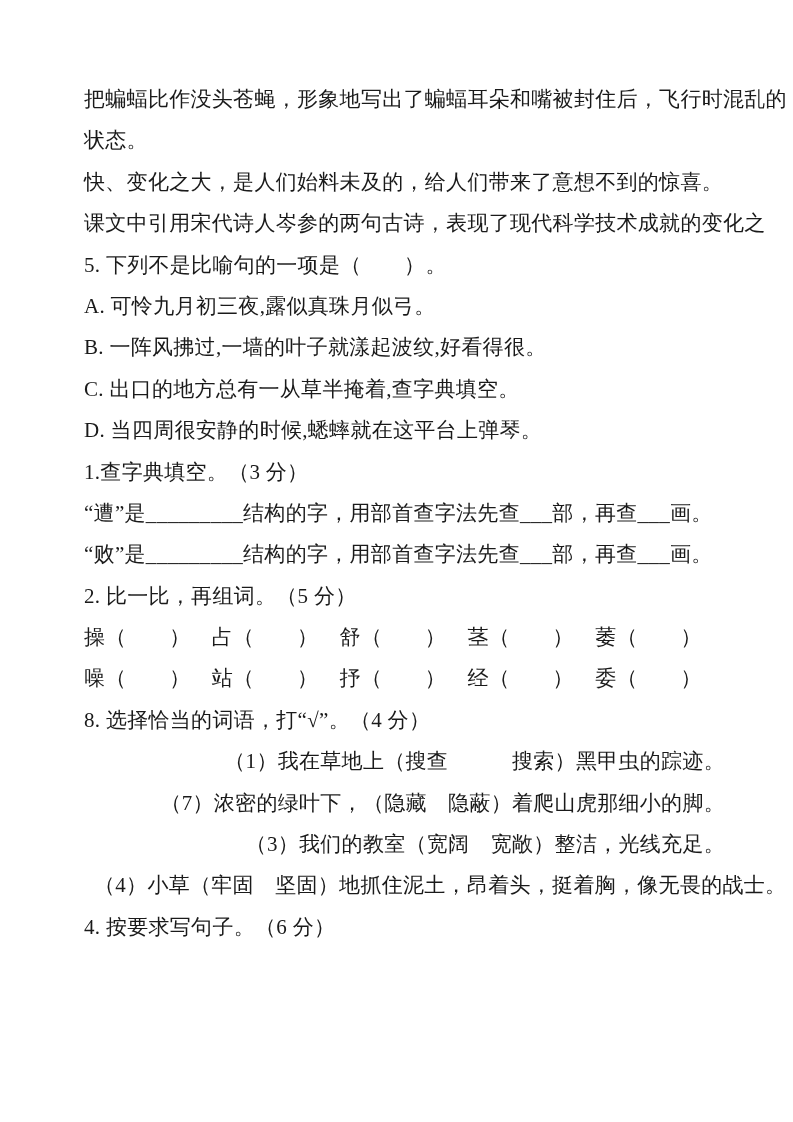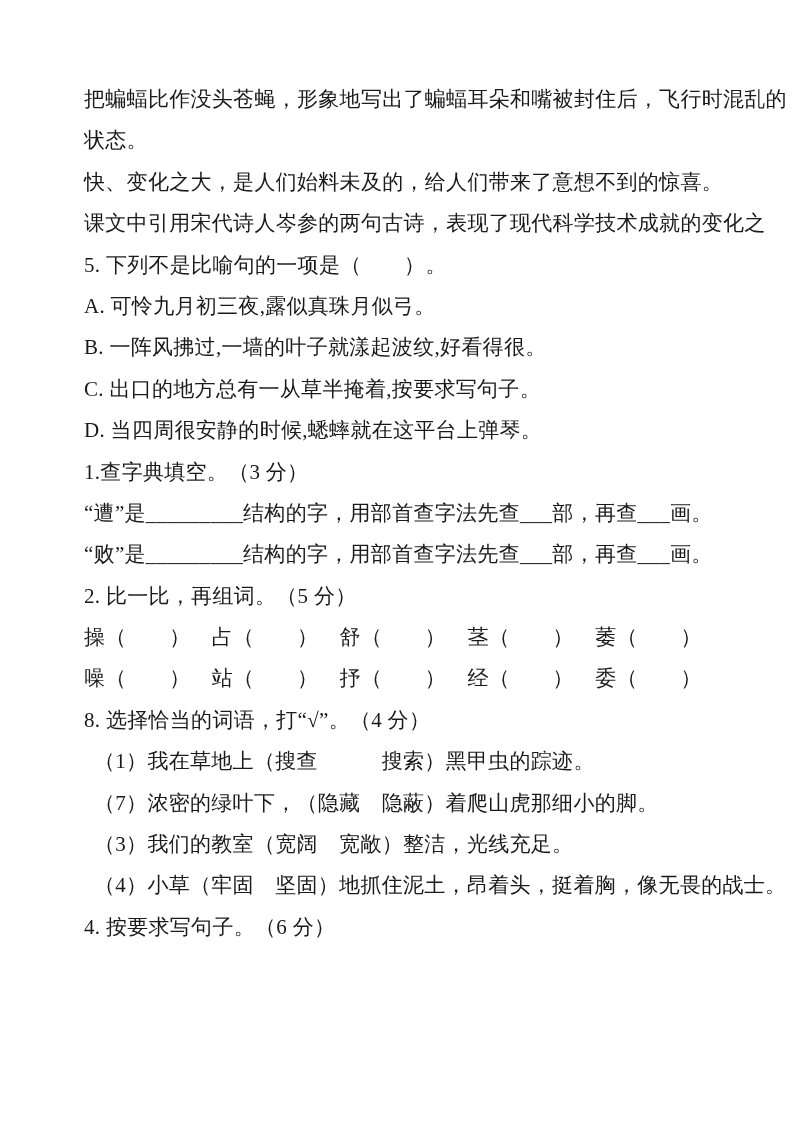--- a/index.html
+++ b/index.html
@@ -20,20 +20,21 @@
     overflow: hidden;
   }
   .line {
     height: 41.4px;
     line-height: 41.4px;
     white-space: pre;
     letter-spacing: 0.3px;
   }
   .indent {
     padding-left: 10px;
+    text-align: right;
   }
 </style>
 </head>
 <body>
 
 <div class="page">
 
   <div>
     <div class="line">把蝙蝠比作没头苍蝇，形象地写出了蝙蝠耳朵和嘴被封住后，飞行时混乱的</div>
     <div class="line">状态。</div>
@@ -41,21 +42,21 @@
 
   <div>
     <div class="line">快、变化之大，是人们始料未及的，给人们带来了意想不到的惊喜。</div>
     <div class="line">课文中引用宋代诗人岑参的两句古诗，表现了现代科学技术成就的变化之</div>
   </div>
 
   <div>
     <div class="line">5. 下列不是比喻句的一项是（　　）。</div>
     <div class="line">A. 可怜九月初三夜,露似真珠月似弓。</div>
     <div class="line">B. 一阵风拂过,一墙的叶子就漾起波纹,好看得很。</div>
-    <div class="line">C. 出口的地方总有一从草半掩着,按要求写句子。</div>
+    <div class="line">C. 出口的地方总有一从草半掩着,查字典填空。</div>
     <div class="line">D. 当四周很安静的时候,蟋蟀就在这平台上弹琴。</div>
   </div>
 
   <div>
 
     <div>
       <div class="line">1.查字典填空。（3 分）</div>
       <div class="line">“遭”是_________结构的字，用部首查字法先查___部，再查___画。</div>
       <div class="line">“败”是_________结构的字，用部首查字法先查___部，再查___画。</div>
     </div>

